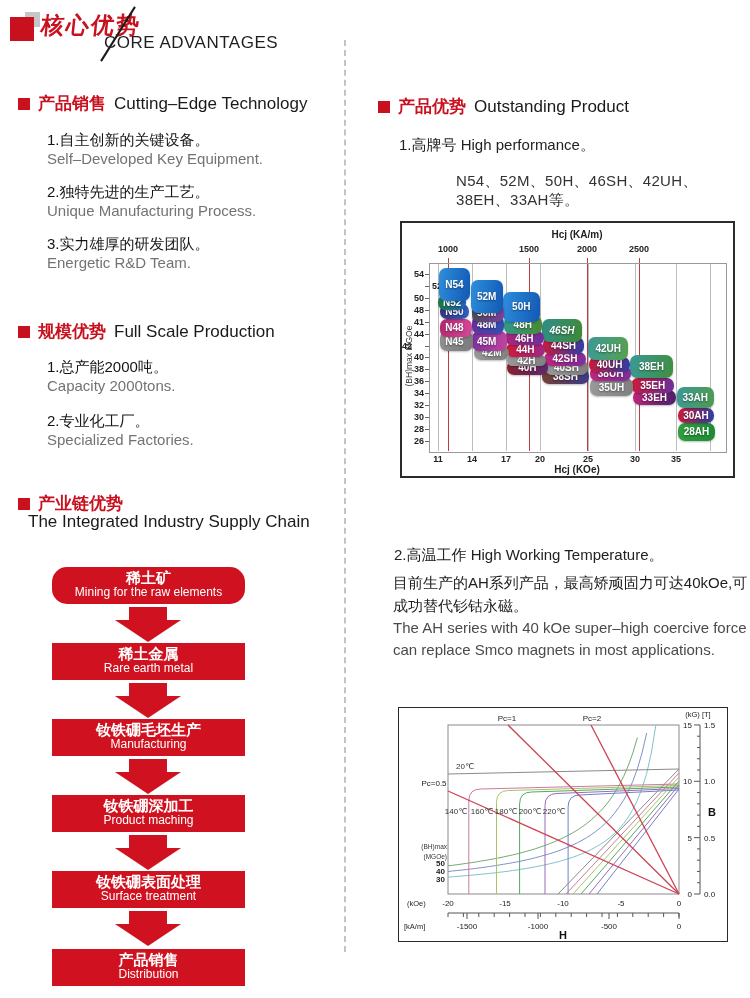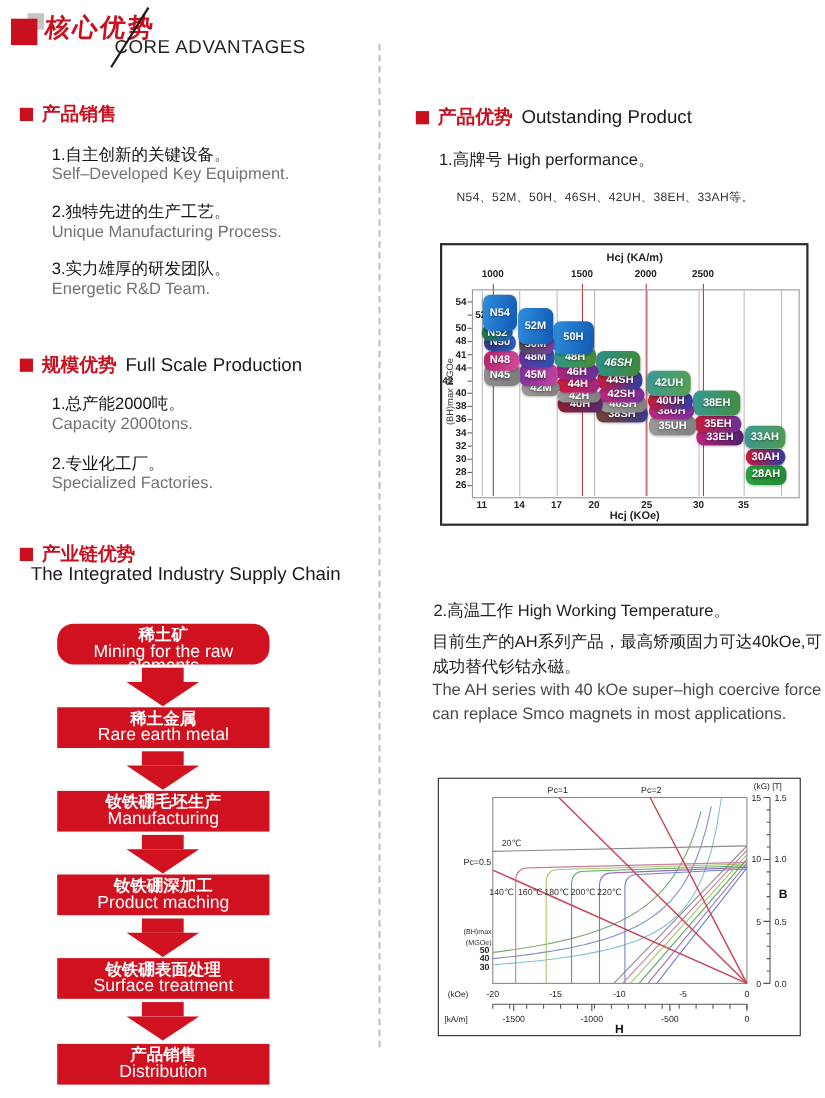--- a/index.html
+++ b/index.html
@@ -17,26 +17,26 @@
   
   .sec{display:flex;align-items:center;gap:8px;}
   .sec .sq{width:12px;height:12px;background:#c8101e;flex:0 0 auto;}
   .sec .cn{font-size:17px;font-weight:700;color:#c8101e;}
   .sec .en{font-size:17px;color:#1a1a1a;}
   .item-cn{font-size:15px;color:#141414;}
   .item-en{font-size:15px;color:#737373;}
   
   .flow-box{left:52px;width:193px;height:37px;background:#d0111f;color:#fff;text-align:center;}
   .flow-box .t{font-size:15px;font-weight:700;padding-top:2px;line-height:17px;}
-  .flow-box .s{font-size:16px;line-height:13px;}
+  .flow-box .s{font-size:12px;line-height:13px;}
   .flow-stem{left:129px;width:38px;height:13px;background:#d0111f;}
   .flow-tri{left:115px;width:0;height:0;border-left:33px solid transparent;border-right:33px solid transparent;border-top:22px solid #d0111f;}
   
   .pt-label{font-size:15px;color:#222;}
-  .grades{font-size:11px;color:#333;letter-spacing:.3px;}
+  .grades{font-size:15px;color:#333;letter-spacing:.3px;margin-left:41px;}
   .para-cn{font-size:15px;color:#1d1d1d;}
   .para-en{font-size:15px;color:#4a4a4a;}
   
   .chart-box{border:2px solid #2b2b2b;background:#fff;}
   #grade-chart{left:400px;top:221px;width:331px;height:253px;}
   #bh-chart{left:398px;top:707px;width:328px;height:233px;border-width:1.5px;}
   #grade-chart .lab{position:absolute;font-size:9px;font-weight:700;color:#222;}
   #grade-chart .blk{position:absolute;display:flex;align-items:center;justify-content:center;
       border-radius:7px;color:#fff;font-size:10px;font-weight:700;
       text-shadow:0 1px 2px rgba(0,0,0,.45);box-shadow:0 1px 2px rgba(0,0,0,.25);}
@@ -51,20 +51,21 @@
   <div class="abs hdr-square"></div>
   <div class="abs hdr-cn">核心优势</div>
   <div class="abs hdr-slash"></div>
   <div class="abs hdr-en">CORE ADVANTAGES</div>
 
   <div class="abs divider"></div>
 
   <div class="abs sec" style="left:18px;top:92px;">
     <span class="sq"></span>
     <span class="cn">产品销售</span>
+    <span class="en">Cutting–Edge Technology</span>
   </div>
   <div class="abs item-cn" style="left:47px;top:131px;">1.自主创新的关键设备。</div>
   <div class="abs item-en" style="left:47px;top:150px;">Self–Developed Key Equipment.</div>
   <div class="abs item-cn" style="left:47px;top:183px;">2.独特先进的生产工艺。</div>
   <div class="abs item-en" style="left:47px;top:202px;">Unique Manufacturing Process.</div>
   <div class="abs item-cn" style="left:47px;top:235px;">3.实力雄厚的研发团队。</div>
   <div class="abs item-en" style="left:47px;top:254px;">Energetic R&amp;D Team.</div>
 
   <div class="abs sec" style="left:18px;top:320px;">
     <span class="sq"></span>

